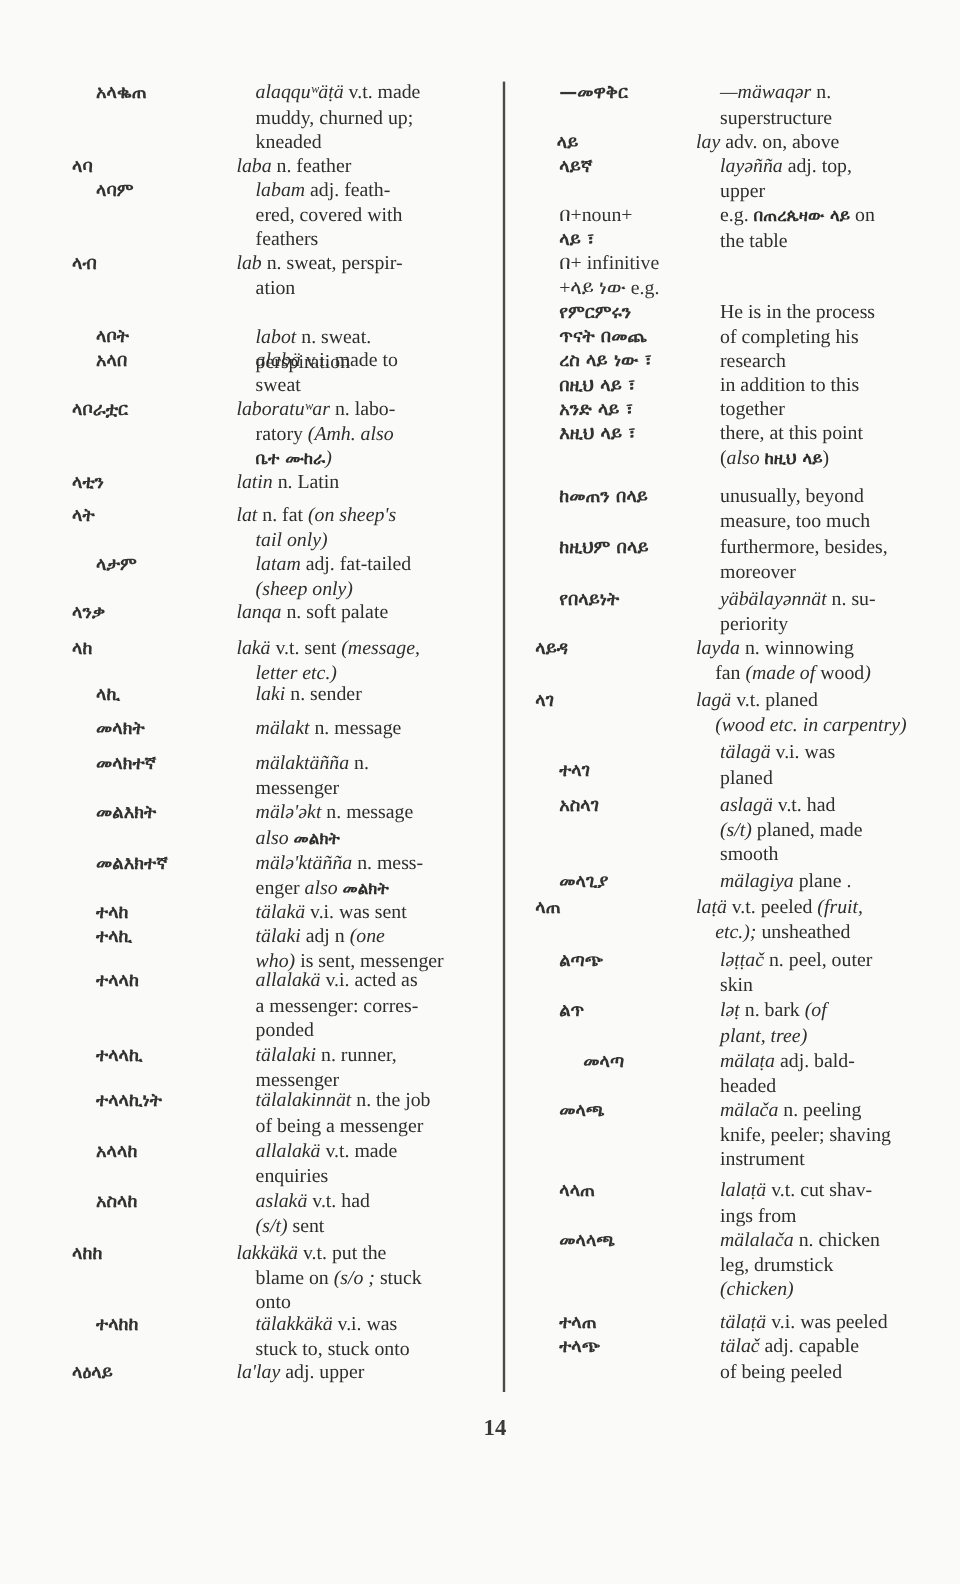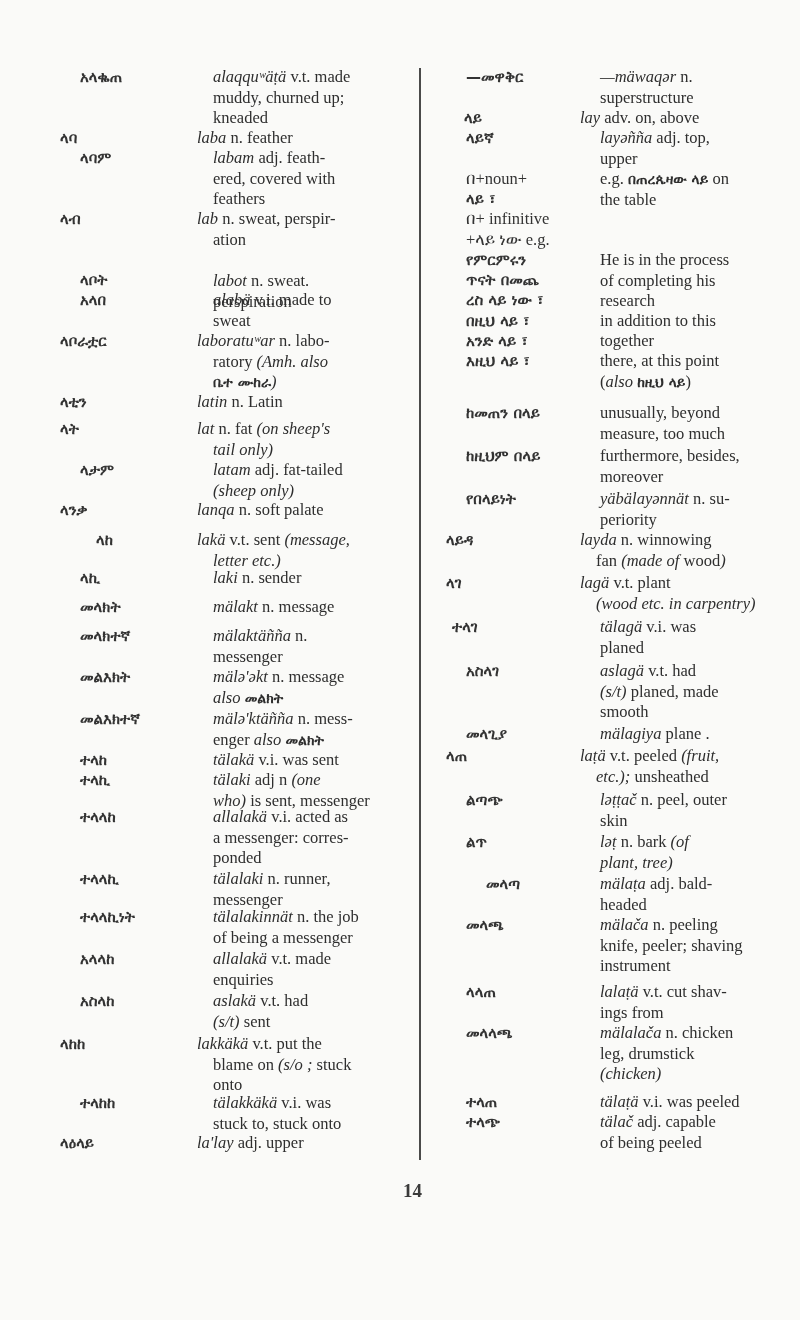--- a/index.html
+++ b/index.html
@@ -115,21 +115,21 @@
           <span class="line"><span class="it">(sheep  only)</span></span>
         </div>
       </div>
       <div class="entry" style="top: 500px; left: 0px;">
         <span class="hw" style="left: 60px;">ላንቃ</span>
         <div class="gl left" style="left: 197px;">
           <span class="line"><span class="tr">lanqa</span><span> n. soft palate</span></span>
         </div>
       </div>
       <div class="entry" style="top: 530px; left: 0px;">
-        <span class="hw" style="left: 60px; margin-left: 36px;">ላከ</span>
+        <span class="hw" style="left: 60px;">ላከ</span>
         <div class="gl left" style="left: 197px;">
           <span class="line"><span class="tr">lakä</span><span> v.t. sent </span><span class="it">(message,</span></span>
           <span class="line indent"><span class="it">letter etc.)</span></span>
         </div>
       </div>
       <div class="entry" style="top: 568px; left: 0px;">
         <span class="hw" style="left: 80px;">ላኪ</span>
         <div class="gl left" style="left: 213px;">
           <span class="line"><span class="tr">laki</span><span> n. sender</span></span>
         </div>
@@ -327,26 +327,26 @@
       <div class="entry" style="top: 530px; left: 0px;">
         <span class="hw" style="left: 446px;">ላይዳ</span>
         <div class="gl right" style="left: 580px;">
           <span class="line"><span class="tr">layda</span><span> n.  winnowing</span></span>
           <span class="line indent"><span>fan </span><span class="it">(made of</span><span> wood</span><span class="it">)</span></span>
         </div>
       </div>
       <div class="entry" style="top: 573px; left: 0px;">
         <span class="hw" style="left: 446px;">ላገ</span>
         <div class="gl right" style="left: 580px;">
-          <span class="line"><span class="tr">lagä</span><span> v.t.   plant</span></span>
+          <span class="line"><span class="tr">lagä</span><span> v.t.   planed</span></span>
           <span class="line indent"><span class="it">(wood etc. in carpentry)</span></span>
         </div>
       </div>
       <div class="entry" style="top: 617px; left: 0px;">
-        <span class="hw" style="left: 452px;">ተላገ</span>
+        <span class="hw" style="left: 466px; margin-top: 15px;">ተላገ</span>
         <div class="gl right" style="left: 600px;">
           <span class="line"><span class="tr">tälagä</span><span> v.i.  was</span></span>
           <span class="line"><span>planed</span></span>
         </div>
       </div>
       <div class="entry" style="top: 661px; left: 0px;">
         <span class="hw" style="left: 466px;">አስላገ</span>
         <div class="gl right" style="left: 600px;">
           <span class="line"><span class="tr">aslagä</span><span>   v.t.   had</span></span>
           <span class="line"><span class="it">(s/t)</span><span> planed,    made</span></span>

